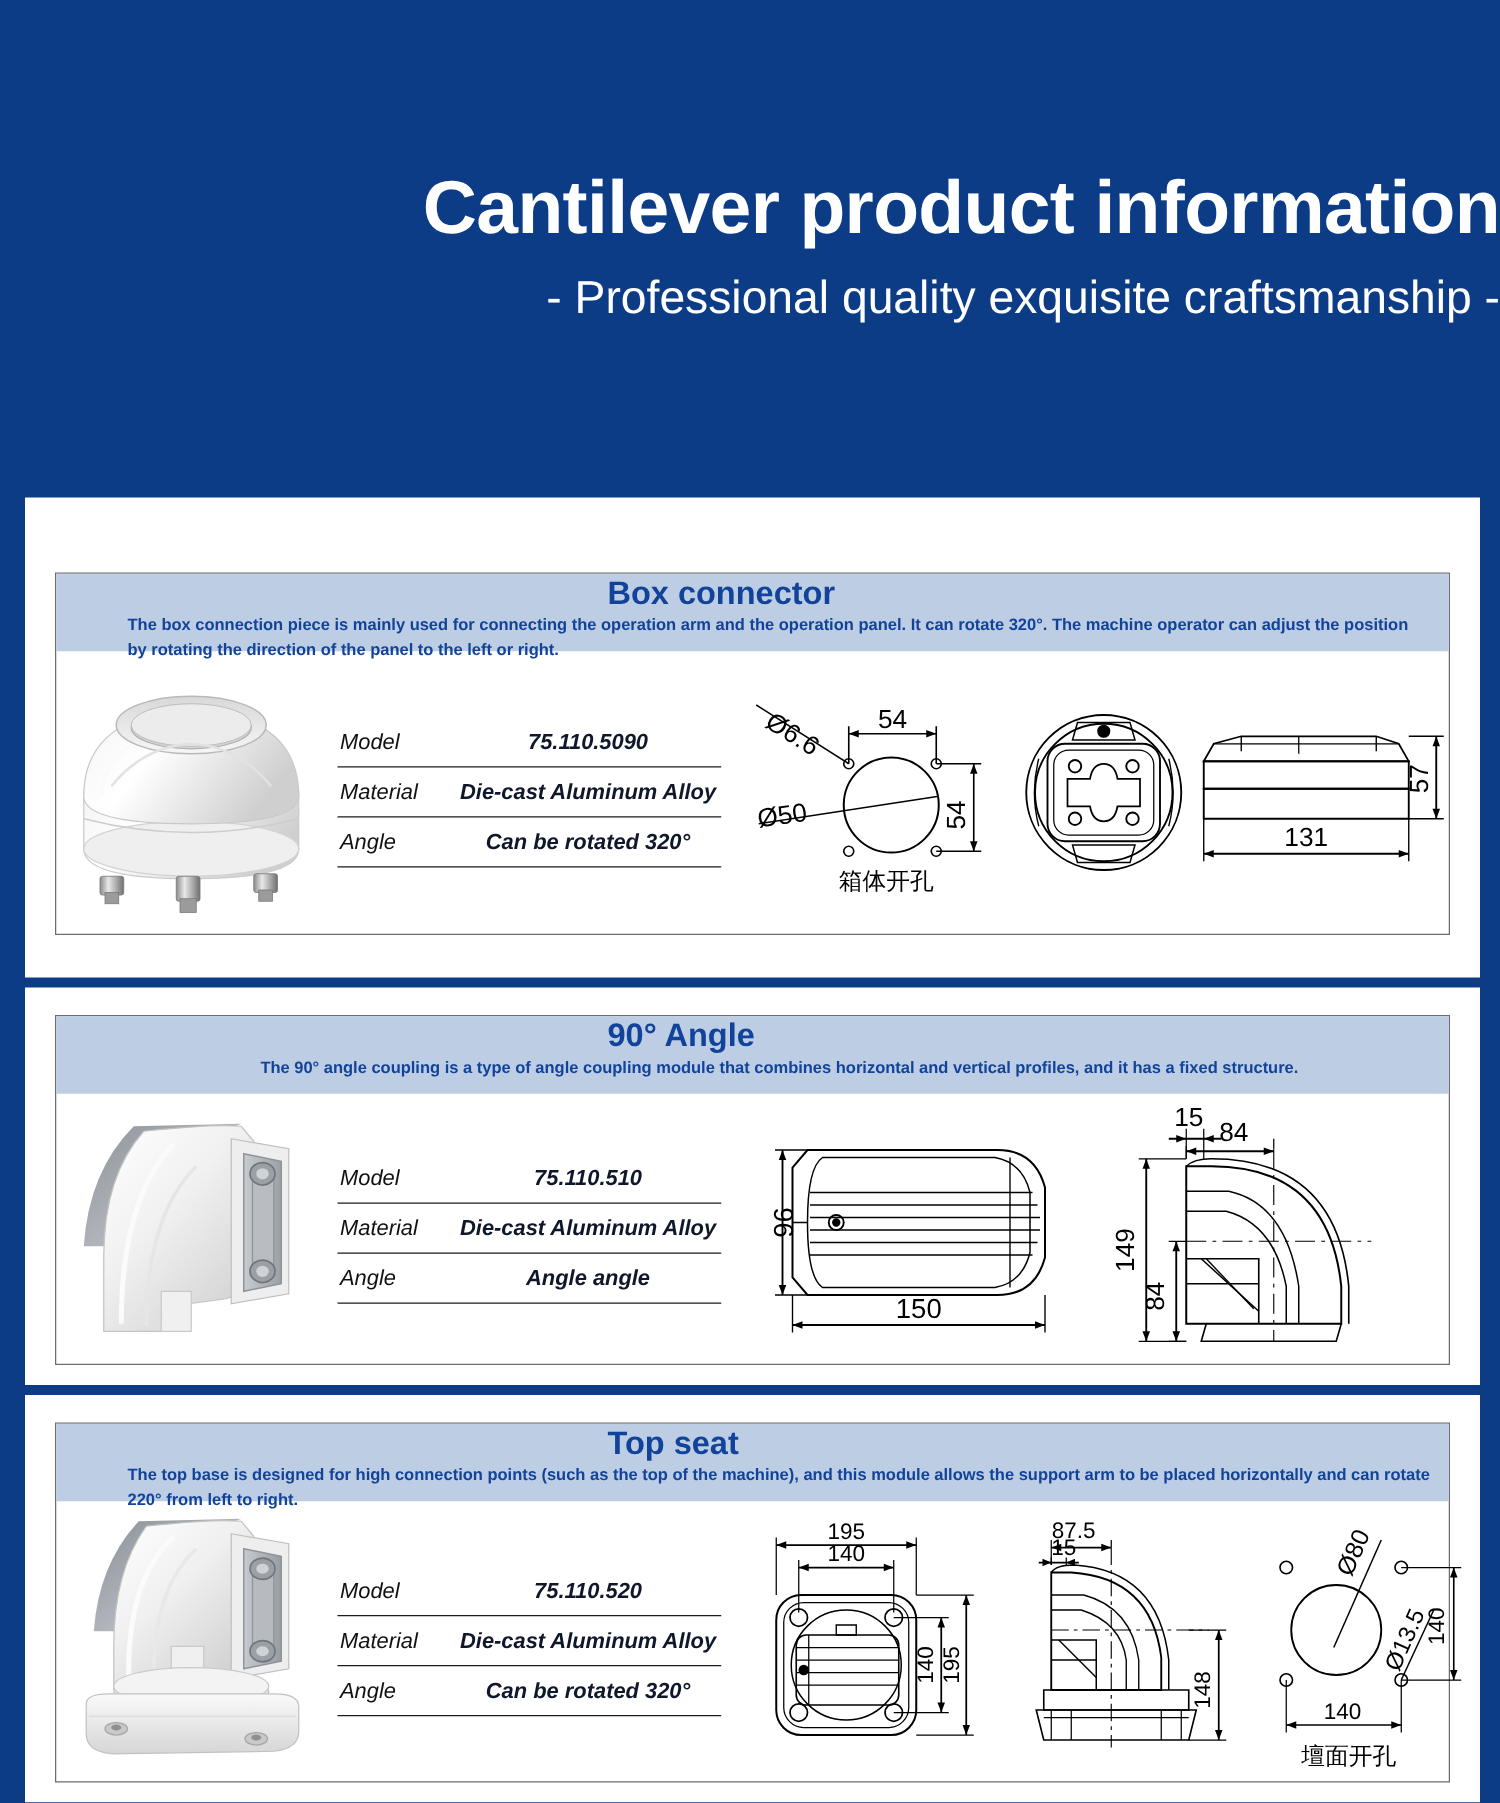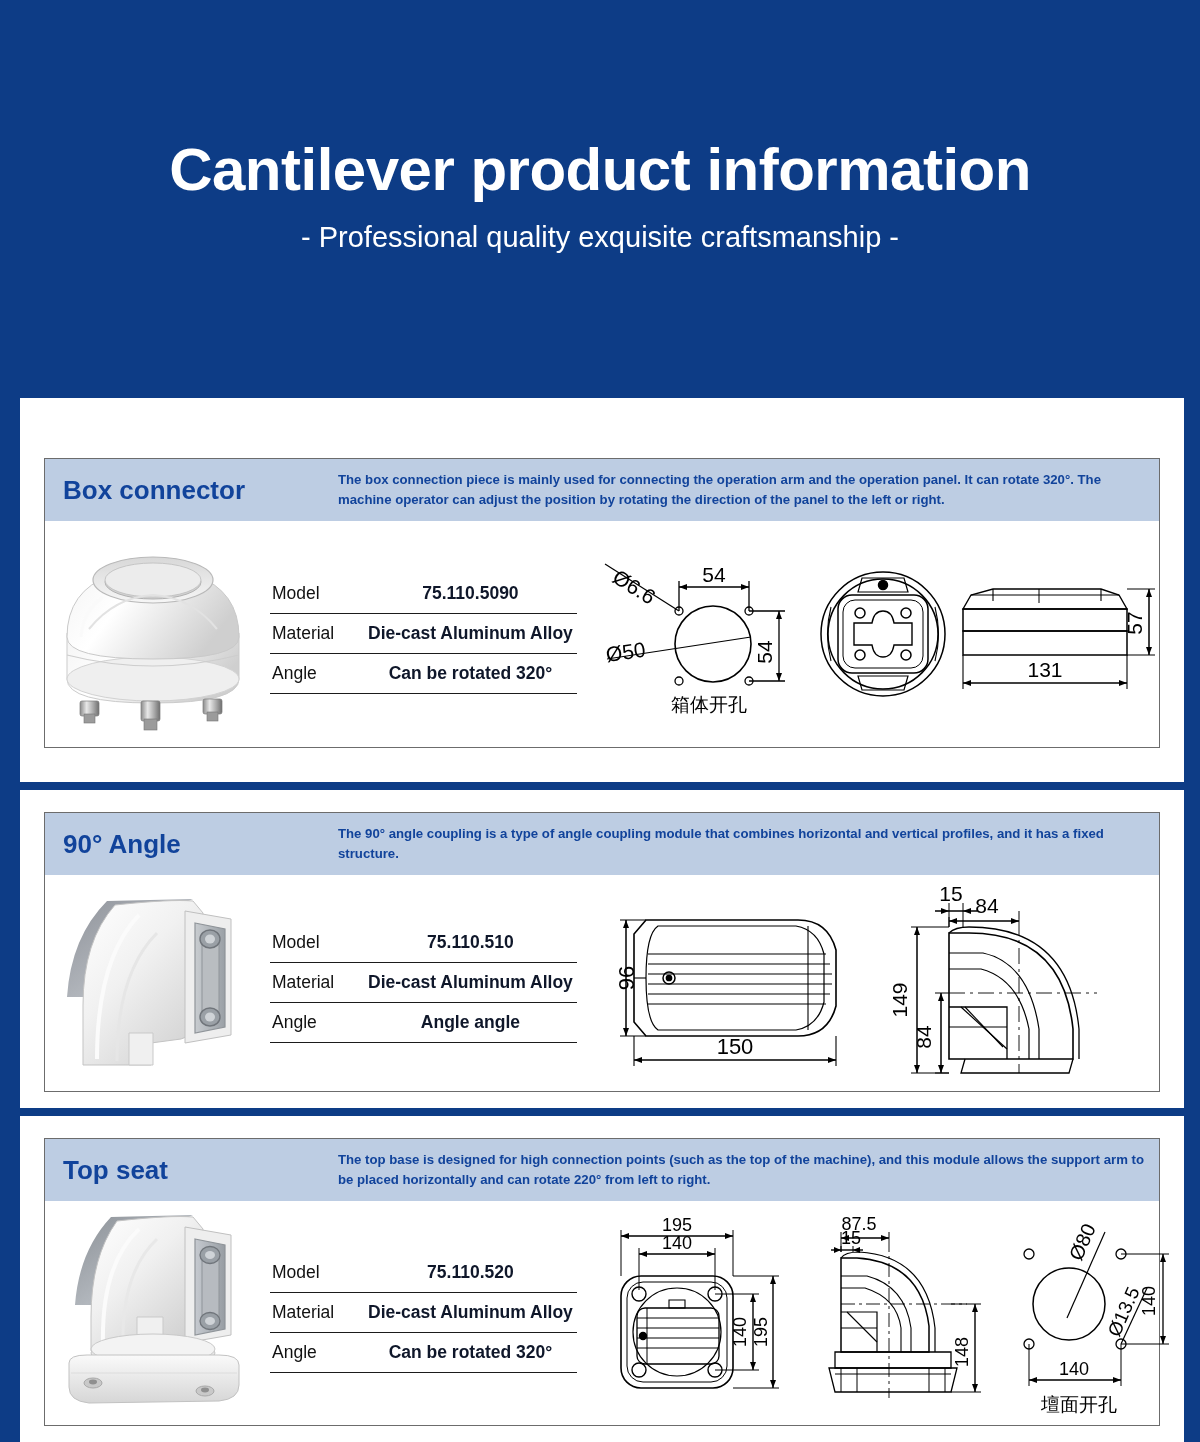--- a/index.html
+++ b/index.html
@@ -19,35 +19,35 @@
 
   
   .banner {
     position: absolute;
     left: 0; top: 0;
     width: 1200px;
     height: 442px;
     background: #0d3c86;
     display: flex;
     flex-direction: column;
-    align-items: center;
+    align-items: flex-end;
     justify-content: center;
     padding-bottom: 50px;
   }
   .banner-title {
     color: #ffffff;
     font-size: 60px;
     font-weight: bold;
     letter-spacing: -0.5px;
     line-height: 1.05;
     white-space: nowrap;
   }
   .banner-subtitle {
     color: #ffffff;
-    font-size: 29px;
+    font-size: 37px;
     font-weight: normal;
     margin-top: 20px;
     white-space: nowrap;
   }
 
   
   .panel {
     position: absolute;
     left: 20px;
     width: 1164px;
@@ -68,20 +68,21 @@
   }
   #panel-2 .card, #panel-3 .card { top: 22px; bottom: 16px; }
   #panel-1 .card { top: 60px; bottom: 34px; }
 
   .card-header {
     background: #bdcde3;
     height: 62px;
     display: flex;
     align-items: center;
     padding: 0 14px 0 18px;
+    flex-direction: column;
   }
   .card-title {
     color: #11439b;
     font-size: 26px;
     font-weight: bold;
     white-space: nowrap;
     flex: 0 0 auto;
     min-width: 236px;
   }
   .card-desc {
@@ -117,20 +118,21 @@
     display: flex;
     flex-direction: column;
     justify-content: center;
     padding: 6px 14px 6px 10px;
   }
   .spec-row {
     display: flex;
     align-items: center;
     border-bottom: 1.6px solid #1b1b1b;
     padding: 9px 4px 9px 2px;
+    font-style: italic;
   }
   .spec-label {
     flex: 0 0 96px;
     font-size: 17.5px;
     color: #111;
     font-weight: 500;
   }
   .spec-value {
     flex: 1;
     text-align: center;

